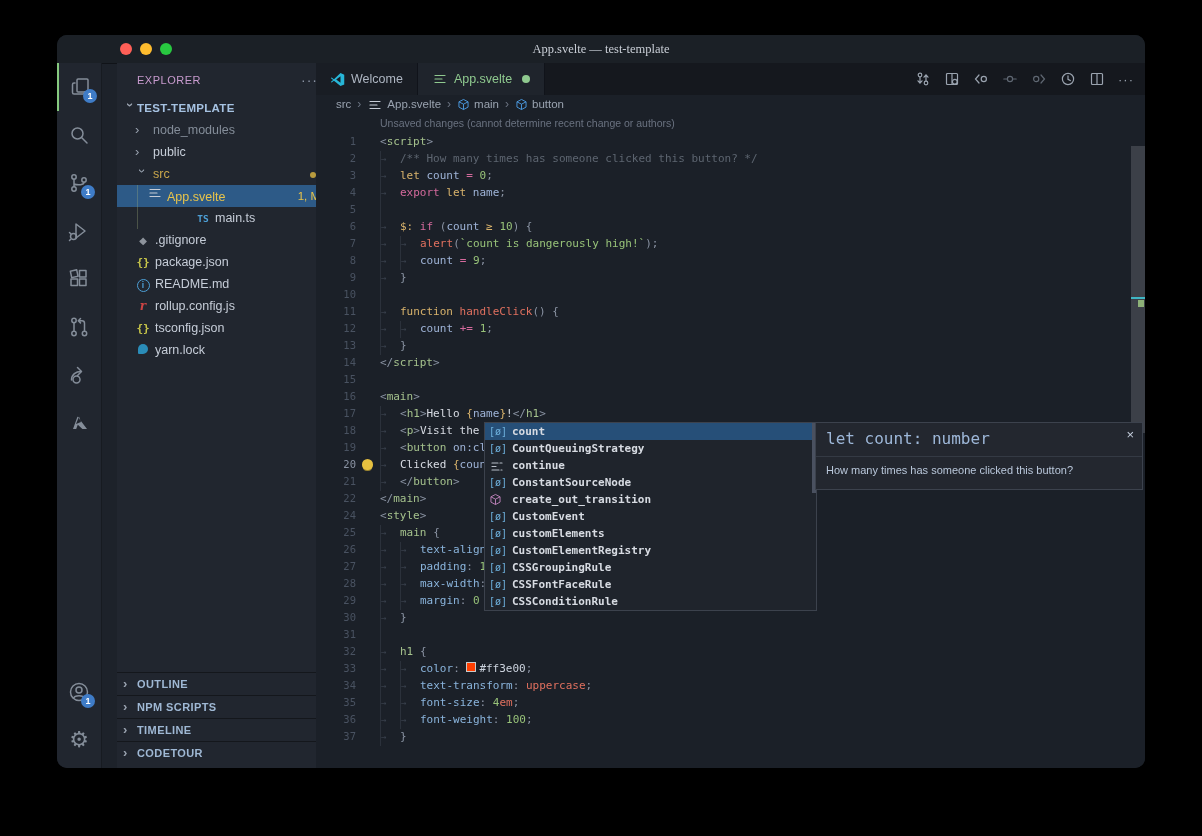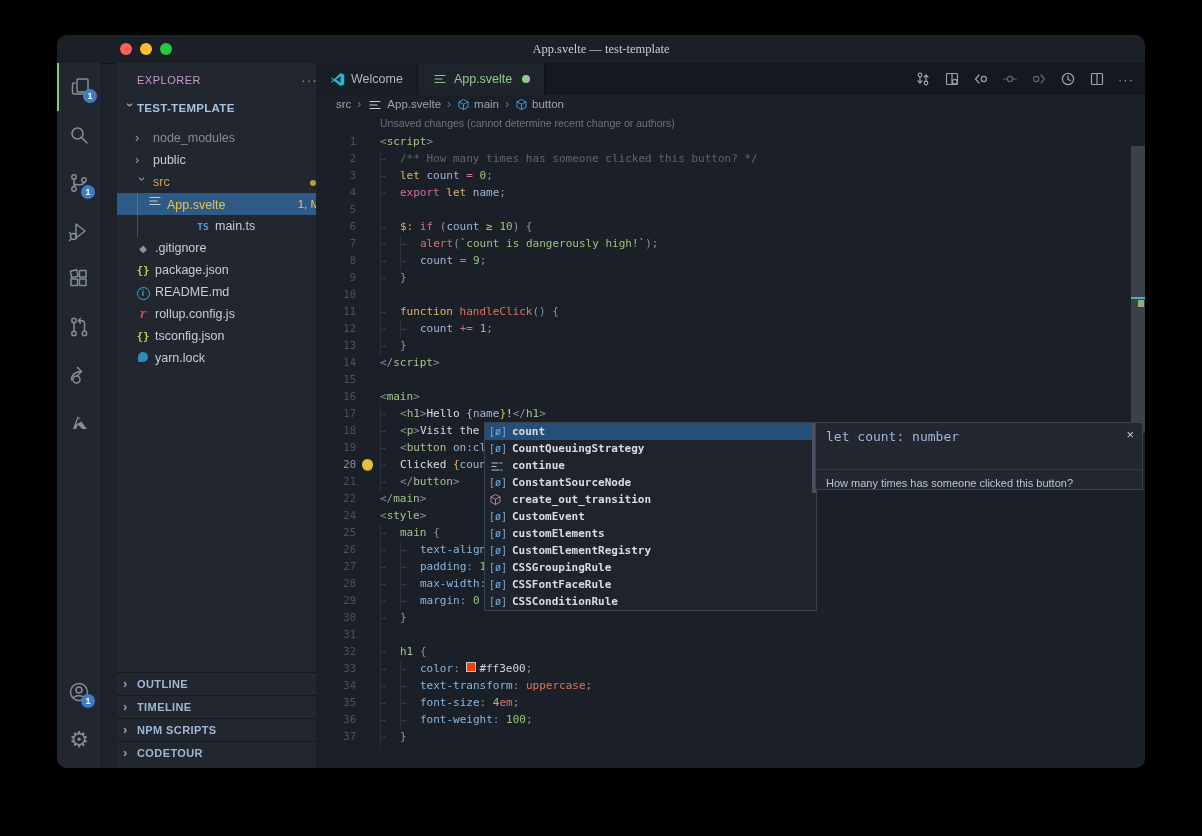--- a/index.html
+++ b/index.html
@@ -81,21 +81,21 @@
   .ovr-cursor{position:absolute;left:0;top:183px;width:14px;height:2px;background:#3fb6c4;}
   .ovr-mod{position:absolute;right:1px;top:186px;width:6px;height:7px;background:#8db178;}
   
   .suggest{position:absolute;left:168px;top:359px;width:331px;background:#1f242c;border:1px solid #3c424d;z-index:5;font-family:"DejaVu Sans Mono",monospace;font-size:11px;}
   .sg-row{position:relative;height:17px;line-height:17px;display:flex;align-items:center;gap:5px;padding-left:4px;color:#d7dbe2;font-weight:bold;cursor:pointer;white-space:nowrap;}
   .sg-row.sel{background:#264f78;}
   .sg-ic{width:18px;text-align:center;font-weight:normal;font-size:10px;flex:none;}
   .sg-var{color:#6fb3e0;}
   .sg-scroll{position:absolute;right:0;top:0;width:4px;height:70px;background:#4a5160;}
   .docs{position:absolute;left:499px;top:359px;width:326px;height:66px;background:#23272f;border:1px solid #3c424d;z-index:5;}
-  .docs-sig{padding:6px 10px 25px;font-family:"DejaVu Sans Mono",monospace;font-size:13px;color:#9db7d8;border-bottom:1px solid #343a44;}
+  .docs-sig{padding:6px 10px 8px;font-family:"DejaVu Sans Mono",monospace;font-size:16px;color:#9db7d8;border-bottom:1px solid #343a44;}
   .docs-desc{padding:7px 10px;font-size:11px;color:#b9c7da;}
   .docs-close{position:absolute;right:8px;top:4px;color:#c5cfdd;font-size:13px;cursor:pointer;}
   svg{display:block;}
 </style>
 </head>
 <body>
 
 <div class="window">
   <div class="titlebar">
     <span class="tl r"></span>
@@ -200,40 +200,40 @@
 
   <div class="sidebar">
     <div class="sb-header">
       <span>EXPLORER</span>
       <span class="sb-more">···</span>
     </div>
     <div class="root-row">
       <span class="chev open">›</span><span>TEST-TEMPLATE</span>
     </div>
     <div class="tree">
-        <div class="tree-row dim" style="padding-left: 18px; margin-top: 8px;"><span class="chev">›</span><span class="lbl">node_modules</span></div>
+        <div class="tree-row dim" style="padding-left: 18px;"><span class="chev">›</span><span class="lbl">node_modules</span></div>
         <div class="tree-row" style="padding-left: 18px;"><span class="chev">›</span><span class="lbl">public</span></div>
         <div class="tree-row gold" style="padding-left: 18px;"><span class="chev open">›</span><span class="lbl">src</span><span class="mod-dot"></span></div>
         <div class="tree-row sel" style="padding-left: 30px;"><span class="guide"></span><span class="ficon" style="color:#c6ccd6"><svg width="16" height="16" viewBox="0 0 16 16" fill="none" stroke="currentColor" stroke-width="1.2" stroke-linecap="round">
               <line x1="3" y1="4.5" x2="13" y2="4.5"></line>
               <line x1="3" y1="8" x2="10" y2="8"></line>
               <line x1="3" y1="11.5" x2="13" y2="11.5"></line>
             </svg></span><span class="lbl">App.svelte</span><span class="row-badge">1, M</span></div>
         <div class="tree-row" style="padding-left: 30px;"><span class="guide"></span><span class="ficon ts-ic">TS</span><span class="lbl">main.ts</span></div>
         <div class="tree-row" style="padding-left: 18px;"><span class="ficon git-ic">◆</span><span class="lbl">.gitignore</span></div>
         <div class="tree-row" style="padding-left: 18px;"><span class="ficon json-ic">{}</span><span class="lbl">package.json</span></div>
         <div class="tree-row" style="padding-left: 18px;"><span class="ficon"><span class="info-ic">i</span></span><span class="lbl">README.md</span></div>
         <div class="tree-row" style="padding-left: 18px;"><span class="ficon rollup-ic">r</span><span class="lbl">rollup.config.js</span></div>
         <div class="tree-row" style="padding-left: 18px;"><span class="ficon json-ic">{}</span><span class="lbl">tsconfig.json</span></div>
         <div class="tree-row" style="padding-left: 18px;"><span class="ficon"><span class="yarn-ic"></span></span><span class="lbl">yarn.lock</span></div>
       </div>
     <div class="sb-sections">
         <div class="sb-section"><span class="chev">›</span><span>OUTLINE</span></div>
+        <div class="sb-section"><span class="chev">›</span><span>NPM SCRIPTS</span></div>
         <div class="sb-section"><span class="chev">›</span><span>TIMELINE</span></div>
-        <div class="sb-section"><span class="chev">›</span><span>NPM SCRIPTS</span></div>
         <div class="sb-section"><span class="chev">›</span><span>CODETOUR</span></div>
       </div>
   </div>
 
   <div class="editor-area">
     <div class="tabbar">
         <div class="tab">
           <span>
             <svg width="15" height="15" viewBox="0 0 16 16">
               <path fill="#27b6d8" d="M11.2 1 4.2 7.6 1.8 5.8 0.8 6.4 3.3 8.5 0.8 10.6 1.8 11.2 4.2 9.4 11.2 15 15.2 13.2 V2.8 Z M11.2 4.6 V11.4 L6.6 8 Z"></path>

